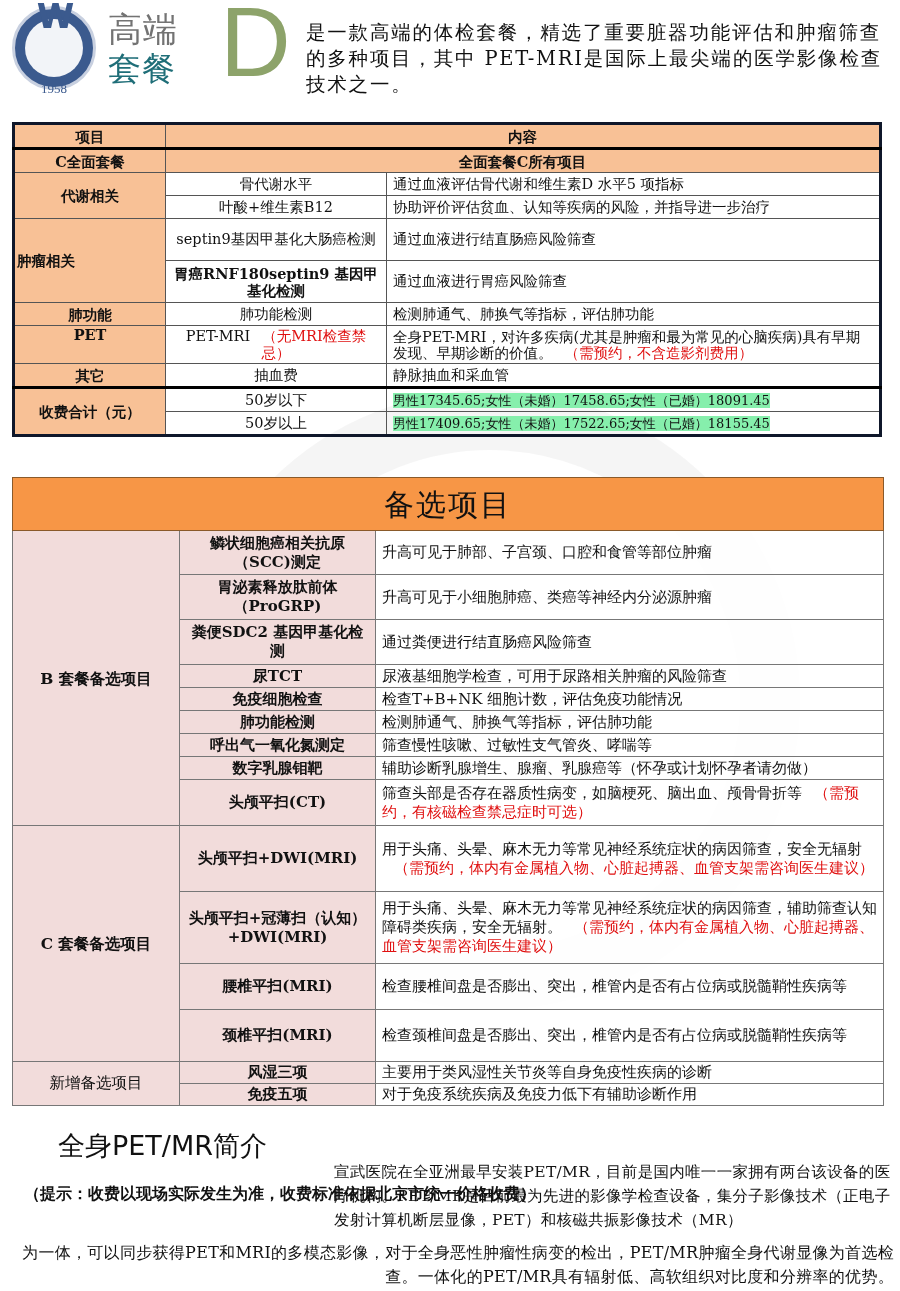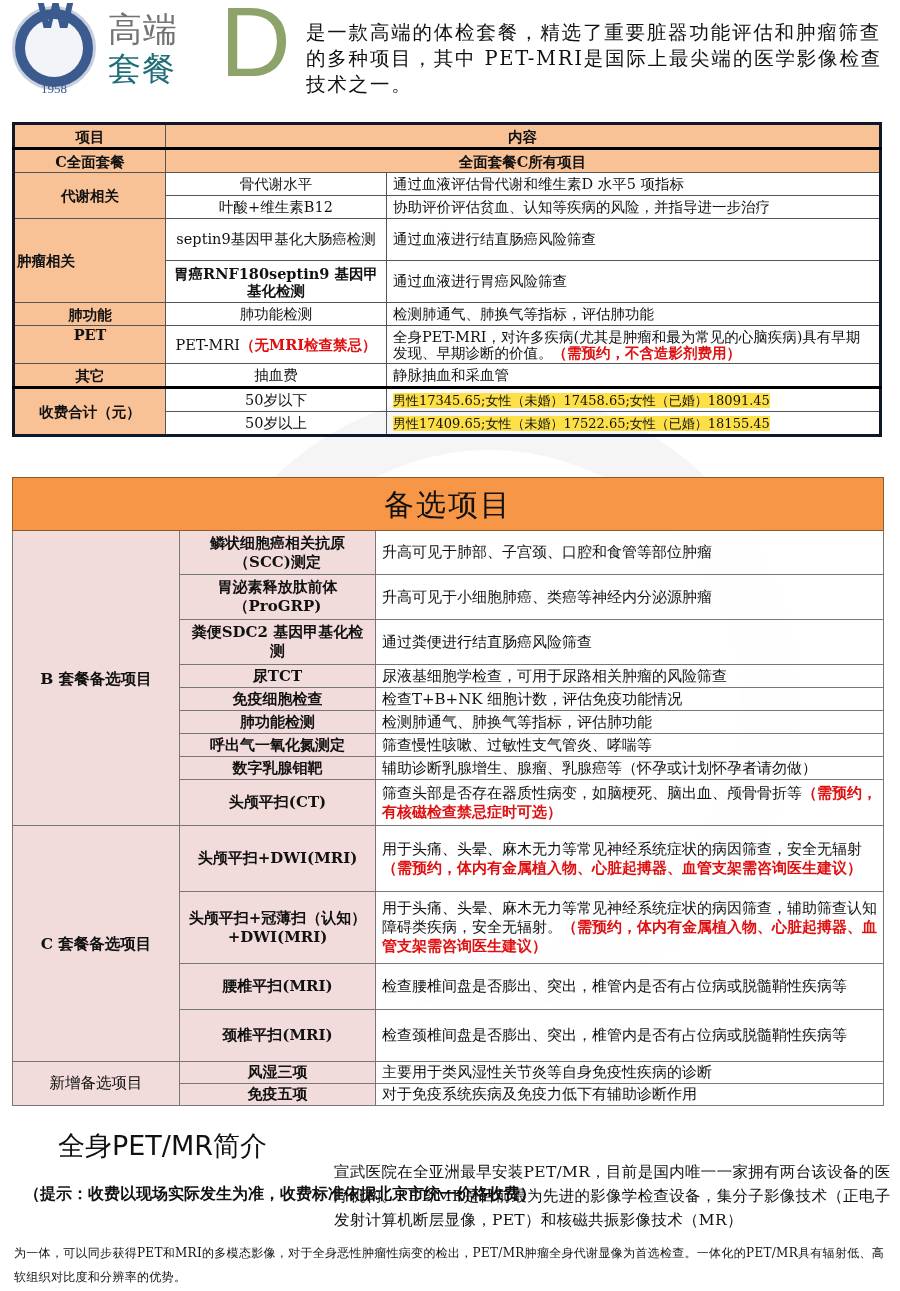--- a/index.html
+++ b/index.html
@@ -13,34 +13,34 @@
   .brand1{left:108px;top:8px;font-family:"DejaVu Sans",sans-serif;font-size:34px;color:#737373;line-height:42px;letter-spacing:1px;}
   .brand2{left:108px;top:48px;font-family:"DejaVu Sans",sans-serif;font-size:33px;color:#1f6e78;line-height:42px;letter-spacing:1px;}
   .brandD{left:220px;top:-8px;font-family:"Liberation Sans",sans-serif;font-size:98px;color:#8da36a;line-height:100px;}
   .intro{left:306px;top:20px;width:590px;font-size:19.5px;line-height:26px;letter-spacing:1.8px;}
   
   table{border-collapse:collapse;}
   .t1{position:absolute;left:12px;top:122px;width:870px;border:3px solid #0f172a;font-family:"DejaVu Serif",serif;font-size:14.5px;}
   .t1 td{border:1px solid #555;padding:0 6px;height:22px;line-height:17px;}
   .t1 .or{background:#f8c196;text-align:center;font-weight:bold;}
   .t1 .mid{text-align:center;}
-  .t1 .hl{background:#fde047;display:inline;font-size:13px;}
+  .t1 .hl{background:#86efac;display:inline;font-size:13px;}
   .thick-b{border-bottom:3px solid #000 !important;}
-  .red{color:#e01010;font-weight:bold;}
+  .red{color:#e01010;font-weight:normal;margin-left:12px;}
   
   .t2{position:absolute;left:12px;top:477px;width:872px;font-size:15px;}
   .t2 td{border:1px solid #777;padding:0 6px;line-height:19px;}
   .t2 .title{background:#f79646;text-align:center;font-size:30px;font-family:"DejaVu Sans",sans-serif;height:52px;border:1.5px solid #8a5a2a;letter-spacing:2px;}
   .t2 .pk{background:#f2dcdb;text-align:center;font-weight:bold;}
   .t2 .pkc{background:#f2dcdb;text-align:center;font-weight:bold;font-size:15.5px;}
   .t2 .desc{background:rgba(255,255,255,0.85);}
   .note{left:24px;top:1184px;font-size:16px;font-weight:bold;font-family:"DejaVu Sans",sans-serif;}
   .pet-title{left:58px;top:1128px;font-size:27px;font-family:"DejaVu Sans",sans-serif;}
   .pet-right{left:334px;top:1160px;width:566px;font-size:15.5px;line-height:24px;letter-spacing:0.3px;}
-  .pet-bottom{left:14px;top:1241px;width:880px;font-size:12px;line-height:24px;letter-spacing:0.3px;}
+  .pet-bottom{left:14px;top:1241px;width:880px;font-size:16px;line-height:24px;letter-spacing:0.3px;text-align:right;}
   .watermark{left:180px;top:390px;width:620px;height:620px;border-radius:50%;border:60px solid rgba(200,200,200,0.18);box-sizing:border-box;}
 </style>
 </head>
 <body>
 
 <div class="abs watermark"></div>
 
 <div class="abs logo">
   <div class="logo-inner">
     <span class="logo-w">W</span>

